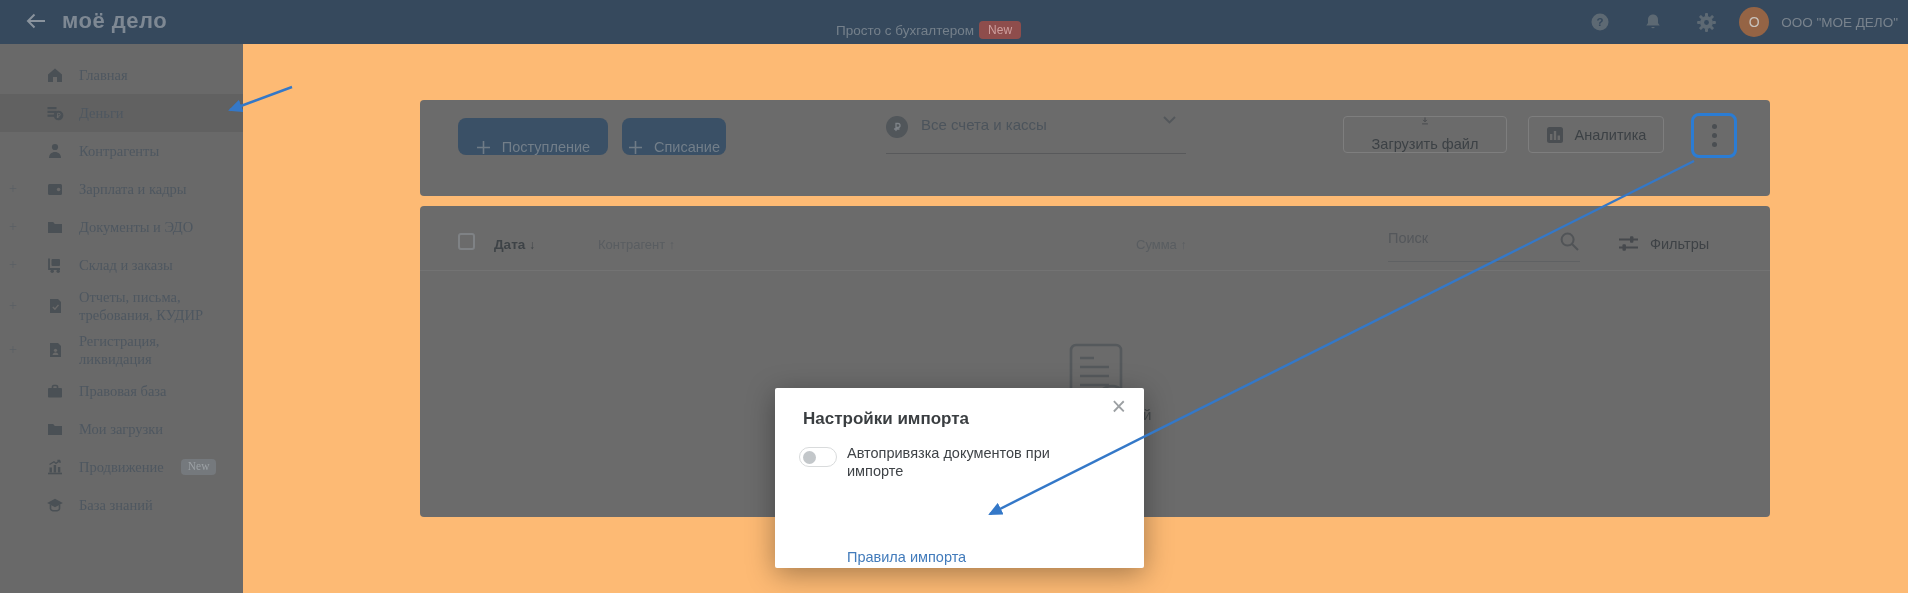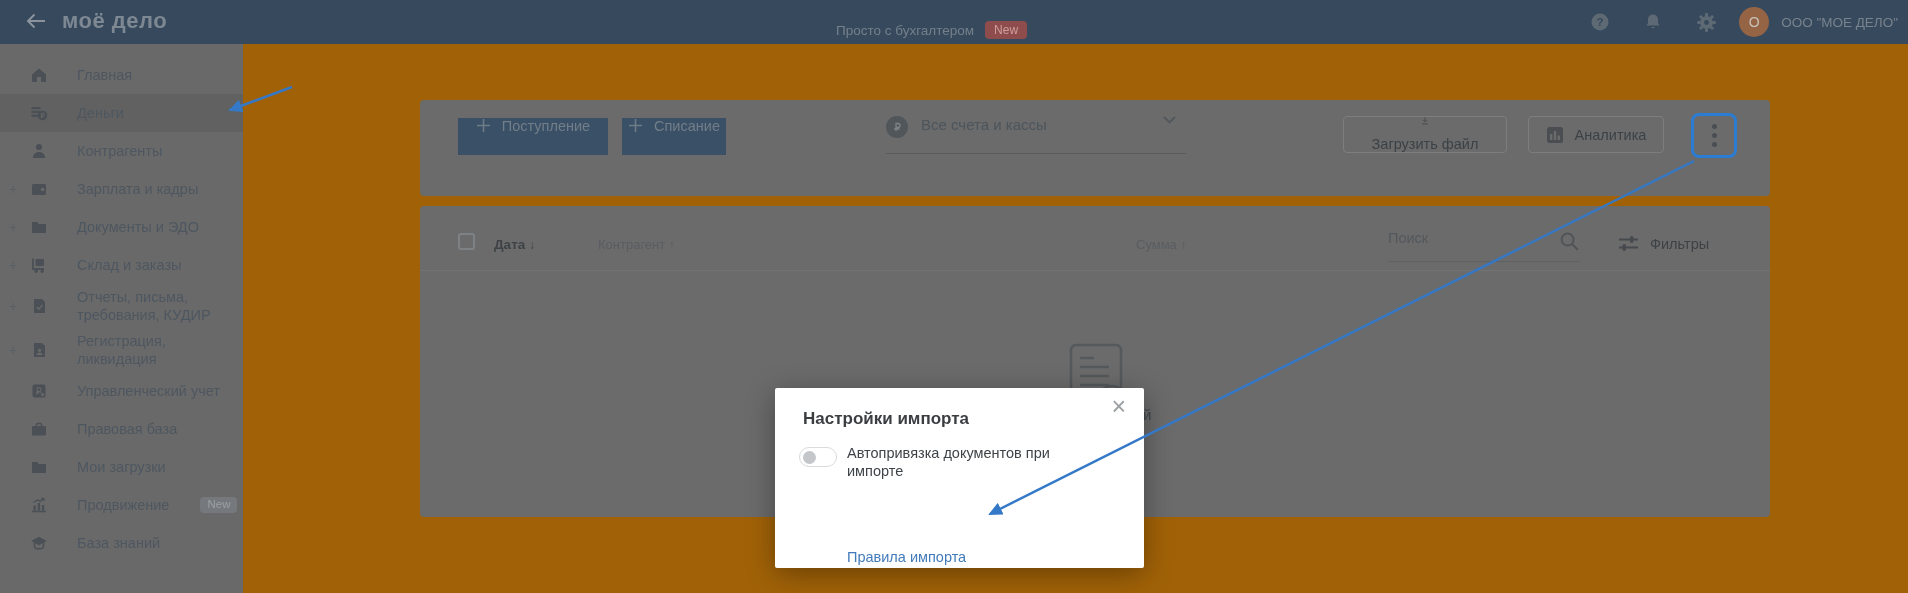--- a/index.html
+++ b/index.html
@@ -1,46 +1,46 @@
 <!DOCTYPE html>
 <html><head>
 <meta charset="utf-8">
 <style>
   * { margin:0; padding:0; box-sizing:border-box; }
   html,body { background:#4a4a4a; }
   body { font-family:"Liberation Sans","DejaVu Sans",sans-serif; }
-  .page { position:relative; width:1908px; height:593px; overflow:hidden; background:#a16207; }
+  .page { position:relative; width:1908px; height:593px; overflow:hidden; background:#fdba74; }
 
   
   .header { position:absolute; left:0; top:0; width:100%; height:44px; background:#36495D; z-index:5; }
   .back-arrow { position:absolute; left:26px; top:12px; cursor:pointer; }
   .logo { position:absolute; left:62px; top:8px; font-size:22px; font-weight:bold; color:#7E8893; letter-spacing:.5px; }
-  .tagline-wrap { position:absolute; left:836px; top:0; height:60px; display:flex; align-items:center; gap:11px; }
+  .tagline-wrap { position:absolute; left:836px; top:0; height:60px; display:flex; align-items:center; gap:5px; }
   .tagline { font-size:13.5px; color:#75808B; }
   .badge-new-header { background:#8E4D4C; color:#CE9F9E; font-size:12px; padding:3px 9px; border-radius:4px; line-height:1; }
   .header-right { position:absolute; right:10px; top:0; height:44px; display:flex; align-items:center; }
   .hicon { width:22px; height:22px; display:grid; place-items:center; margin-left:31px; cursor:pointer; }
   .avatar { width:30px; height:30px; border-radius:50%; background:#956445; color:#C9C3BC; font-size:14px; display:grid; place-items:center; margin-left:22px; cursor:pointer; }
   .account-name { font-size:13.5px; color:#79838D; margin-left:12px; cursor:pointer; }
 
   
   .sidebar { position:absolute; left:0; top:44px; width:243px; height:549px; background:#696969; padding-top:12px; z-index:2; }
-  .side-item { position:relative; display:flex; align-items:center; min-height:38px; padding:4px 8px 4px 30px; gap:29px; font-size:14.5px; line-height:18px; color:#4E5760; cursor:pointer; }
+  .side-item { position:relative; display:flex; align-items:center; min-height:38px; padding:4px 8px 4px 46px; gap:15px; font-size:14.5px; line-height:18px; color:#4E5760; cursor:pointer;font-family:Liberation Serif, serif; }
   .side-item.selected { background:#616161; }
   .side-item .plus { position:absolute; left:9px; top:50%; transform:translateY(-50%); color:#5A5F64; font-size:14px; }
   .side-item .sicon { flex:0 0 18px; display:grid; place-items:center; }
   .side-item .slabel { max-width:156px; }
   .badge-new-side { background:#75797D; color:#9BA0A4; font-size:11.5px; padding:2.5px 7px; border-radius:4px; line-height:1; margin-left:2px; }
 
   
   .card { position:absolute; background:#6B6B6B; border-radius:4px; z-index:1; }
   .card-a { left:420px; top:100px; width:1350px; height:96px; }
   .card-b { left:420px; top:206px; width:1350px; height:311px; }
 
-  .btn-primary { position:absolute; height:37px; border-radius:0; background:#3A5066; color:#727E89; font-size:14.5px; display:flex; align-items:flex-start; justify-content:center; gap:11px; cursor:pointer; }
+  .btn-primary { position:absolute; height:37px; border-radius:8px; background:#3A5066; color:#727E89; font-size:14.5px; display:flex; align-items:flex-end; justify-content:center; gap:11px; cursor:pointer; }
   .btn-income { left:38px; top:18px; width:150px; }
   .btn-expense { left:202px; top:18px; width:104px; }
 
   .dropdown { position:absolute; left:466px; top:16px; width:300px; height:38px; border-bottom:1px solid #58595B; display:flex; align-items:flex-start; gap:13px; cursor:pointer; }
   .ruble-circle { width:22px; height:22px; border-radius:50%; background:#51565A; display:grid; place-items:center; }
   .dropdown-text { font-size:15px; color:#4C545C; flex:1; }
   .chev { margin-right:10px; }
 
   .btn-outline { position:absolute; height:37px; border:1px solid #7E7E7E; border-radius:4px; background:transparent; color:#3C4145; font-size:14.5px; display:flex; align-items:center; justify-content:center; gap:11px; cursor:pointer; }
   .btn-upload { left:923px; top:16px; width:164px;flex-direction:column; }
@@ -206,30 +206,20 @@
             <path d="M4 2 h8 l3 3 v11 H4 z" fill="#4A5055"></path>
             <circle cx="9.5" cy="9.3" r="1.6" fill="#696969"></circle>
             <path d="M6.6 14 c0-1.7 1.3-2.6 2.9-2.6 s2.9.9 2.9 2.6 z" fill="#696969"></path>
           </svg>
         </span>
         <span class="slabel">Регистрация, ликвидация</span>
       </div>
       <div class="side-item">
         <span class="sicon">
           <svg width="18" height="18" viewBox="0 0 18 18">
-            <rect x="2.5" y="2.5" width="13" height="13" rx="2" fill="#4A5055"></rect>
-            <path d="M7.2 12.5 V5.8 h2 a1.9 1.9 0 0 1 0 3.8 h-2 M6 11 h3.4" fill="none" stroke="#696969" stroke-width="1.1"></path>
-            <path d="M10.5 10.5 l3 3 M13.5 13.5 v-2.4 M13.5 13.5 h-2.4" fill="none" stroke="#696969" stroke-width="1.1"></path>
-          </svg>
-        </span>
-        <span class="slabel">Управленческий учет</span>
-      </div>
-      <div class="side-item">
-        <span class="sicon">
-          <svg width="18" height="18" viewBox="0 0 18 18">
             <rect x="2" y="6" width="14" height="9.5" rx="1" fill="#4A5055"></rect>
             <path d="M6.5 6 V4.8 A1.3 1.3 0 0 1 7.8 3.5 h2.4 a1.3 1.3 0 0 1 1.3 1.3 V6" fill="none" stroke="#4A5055" stroke-width="1.6"></path>
           </svg>
         </span>
         <span class="slabel">Правовая база</span>
       </div>
       <div class="side-item">
         <span class="sicon">
           <svg width="18" height="18" viewBox="0 0 18 18">
             <path d="M2 4 h5.2 l1.6 2 H16 v9 H2 z" fill="#4A5055"></path>

